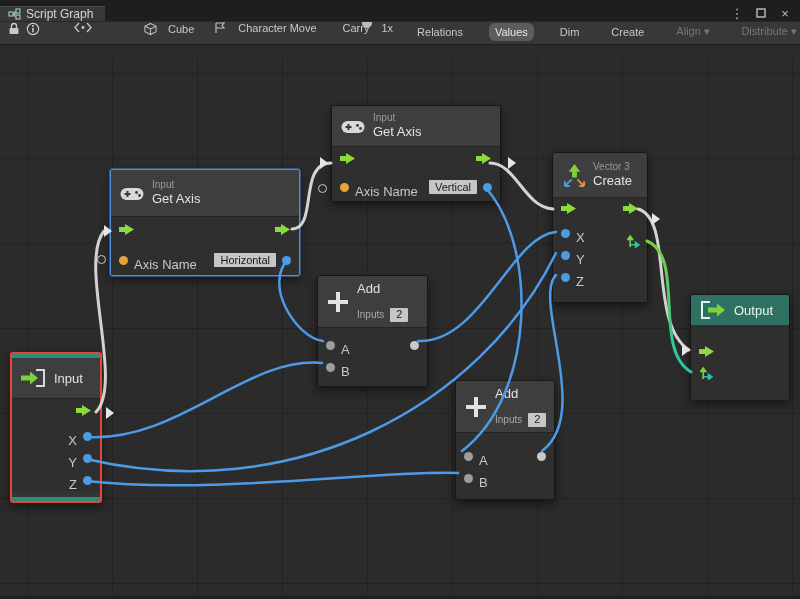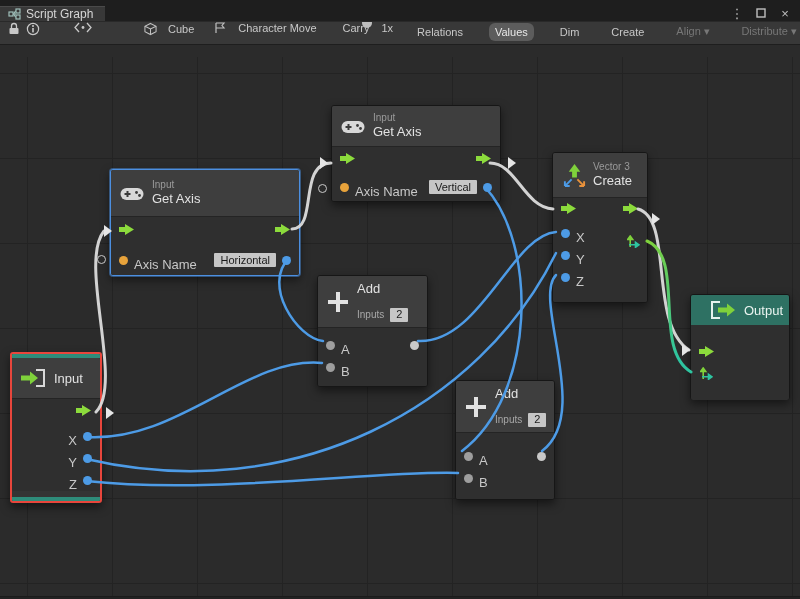--- a/index.html
+++ b/index.html
@@ -57,21 +57,21 @@
   .dot.out { background:#C9C9C9; margin-left:auto; }
   .hollow { position:absolute; width:9px; height:9px; border:1px solid #C9C9C9; border-radius:50%; background:transparent; z-index:2; }
   .plabel { font-size:13px; color:#C8C8C8;margin-top:8px; }
   .valuebox { background:#C6C6C6; color:#1A1A1A; border-radius:1px; font-size:11px; padding:1px 6px; margin-left:auto; }
   .valuebox.small { margin-left:6px; padding:0 6px; }
   .inputs-row { display:flex; align-items:center; margin-top:11px; }
   .inputs-label { font-size:10px; color:#A8A8A8; }
   .io-strip { height:4px; background:#2E8C7A; }
   .io-strip.top { border-radius:1px 1px 0 0; }
   .io-strip.bottom { position:absolute; left:0; right:0; bottom:0; border-radius:0 0 1px 1px; }
-  .output-header { background:#2E7163; min-height:30px; padding:4px 19px; }
+  .output-header { background:#2E7163; min-height:30px; padding:4px 9px; }
   .output-header .node-title { color:#EAF4F0; font-size:13px; }
   .icon { display:inline-flex; align-items:center; justify-content:center; flex:0 0 auto; }
   .teal-move { position:absolute; }
 </style>
 </head>
 <body>
 
 <div class="window">
 
   <div class="tabbar">

